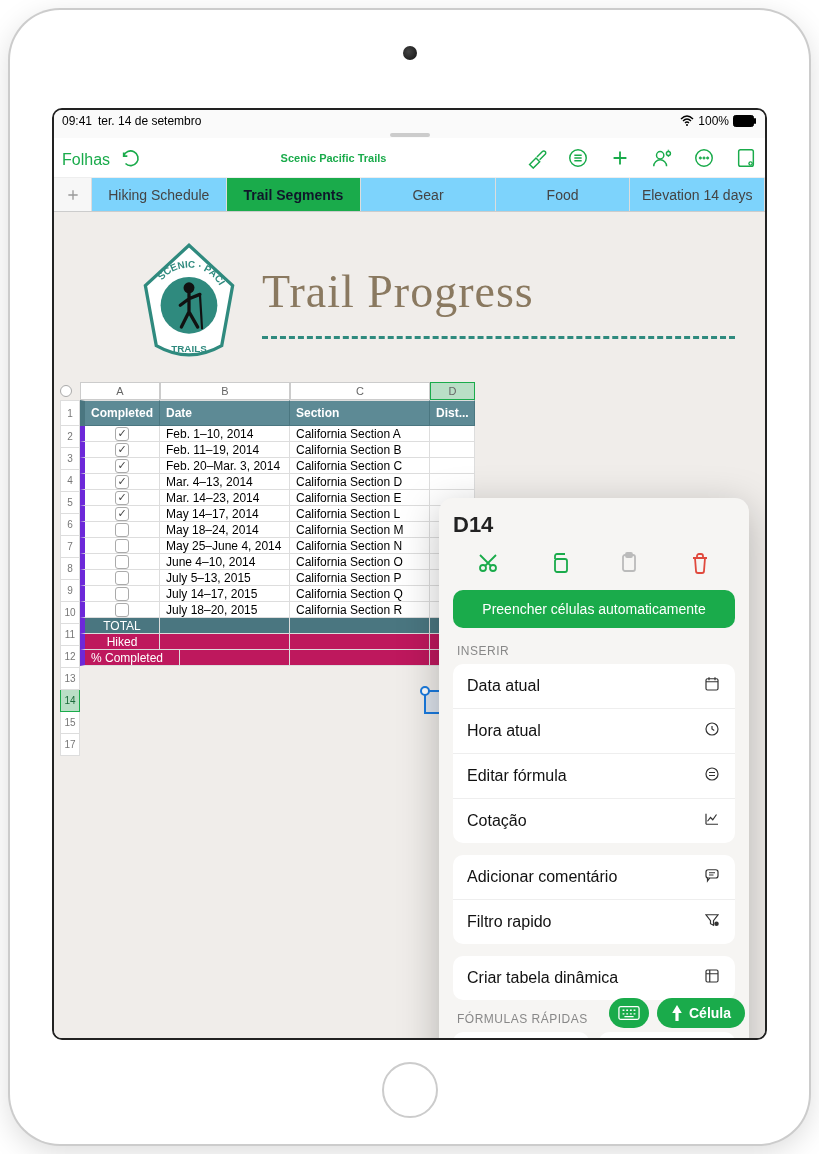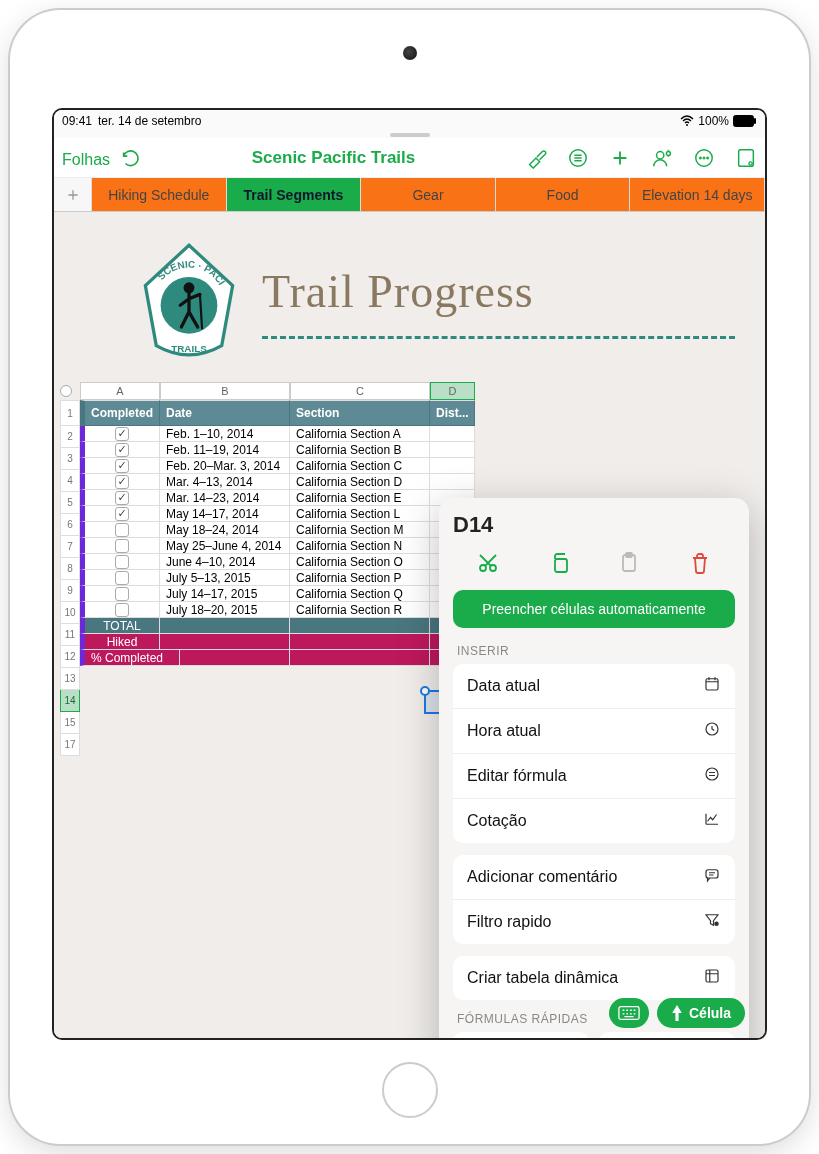--- a/index.html
+++ b/index.html
@@ -68,40 +68,40 @@
   .toolbar {
     height: 40px;
     display: flex;
     align-items: center;
     padding: 0 8px;
     border-bottom: 1px solid #eee;
     background: #fff;
   }
   .tb-left { display: flex; align-items: flex-end; gap: 10px; }
   .tb-left .txtbtn { color: #1aab4b; font-size: 16px; }
-  .tb-title { flex: 1; text-align: center; color: #1aab4b; font-weight: 700; font-size: 17px; }
+  .tb-title { flex: 1; text-align: center; color: #1aab4b; font-weight: 700; font-size: 11px; }
   .tb-right { display: flex; align-items: center; gap: 20px; color: #1aab4b; }
   .tb-icon { width: 22px; height: 22px; display: inline-flex; align-items:center; justify-content:center; }
   .tb-icon svg { stroke: #1aab4b; fill: none; }
 
   
   .sheet-tabs {
     height: 34px;
     display: flex;
     border-bottom: 1px solid #ccc;
     background: #f7f7f7;
   }
   .sheet-add {
     width: 38px; display:flex; align-items:center; justify-content:center;
     color:#999; font-size:22px; border-right:1px solid #ddd;
   }
   .sheet-tab {
     flex:1; display:flex; align-items:center; justify-content:center;
     font-size:14px; color:#444; border-right:1px solid #ddd;
-    background:#f97316;
+    background:#7dd3fc;
   }
   .sheet-tab.active { background:#1aab4b; color:#0f172a; font-weight:600; }
 
   
   .canvas {
     position: absolute;
     top: 102px; left:0; right:0; bottom:0;
     background: #f0edea;
     overflow: hidden;
   }

